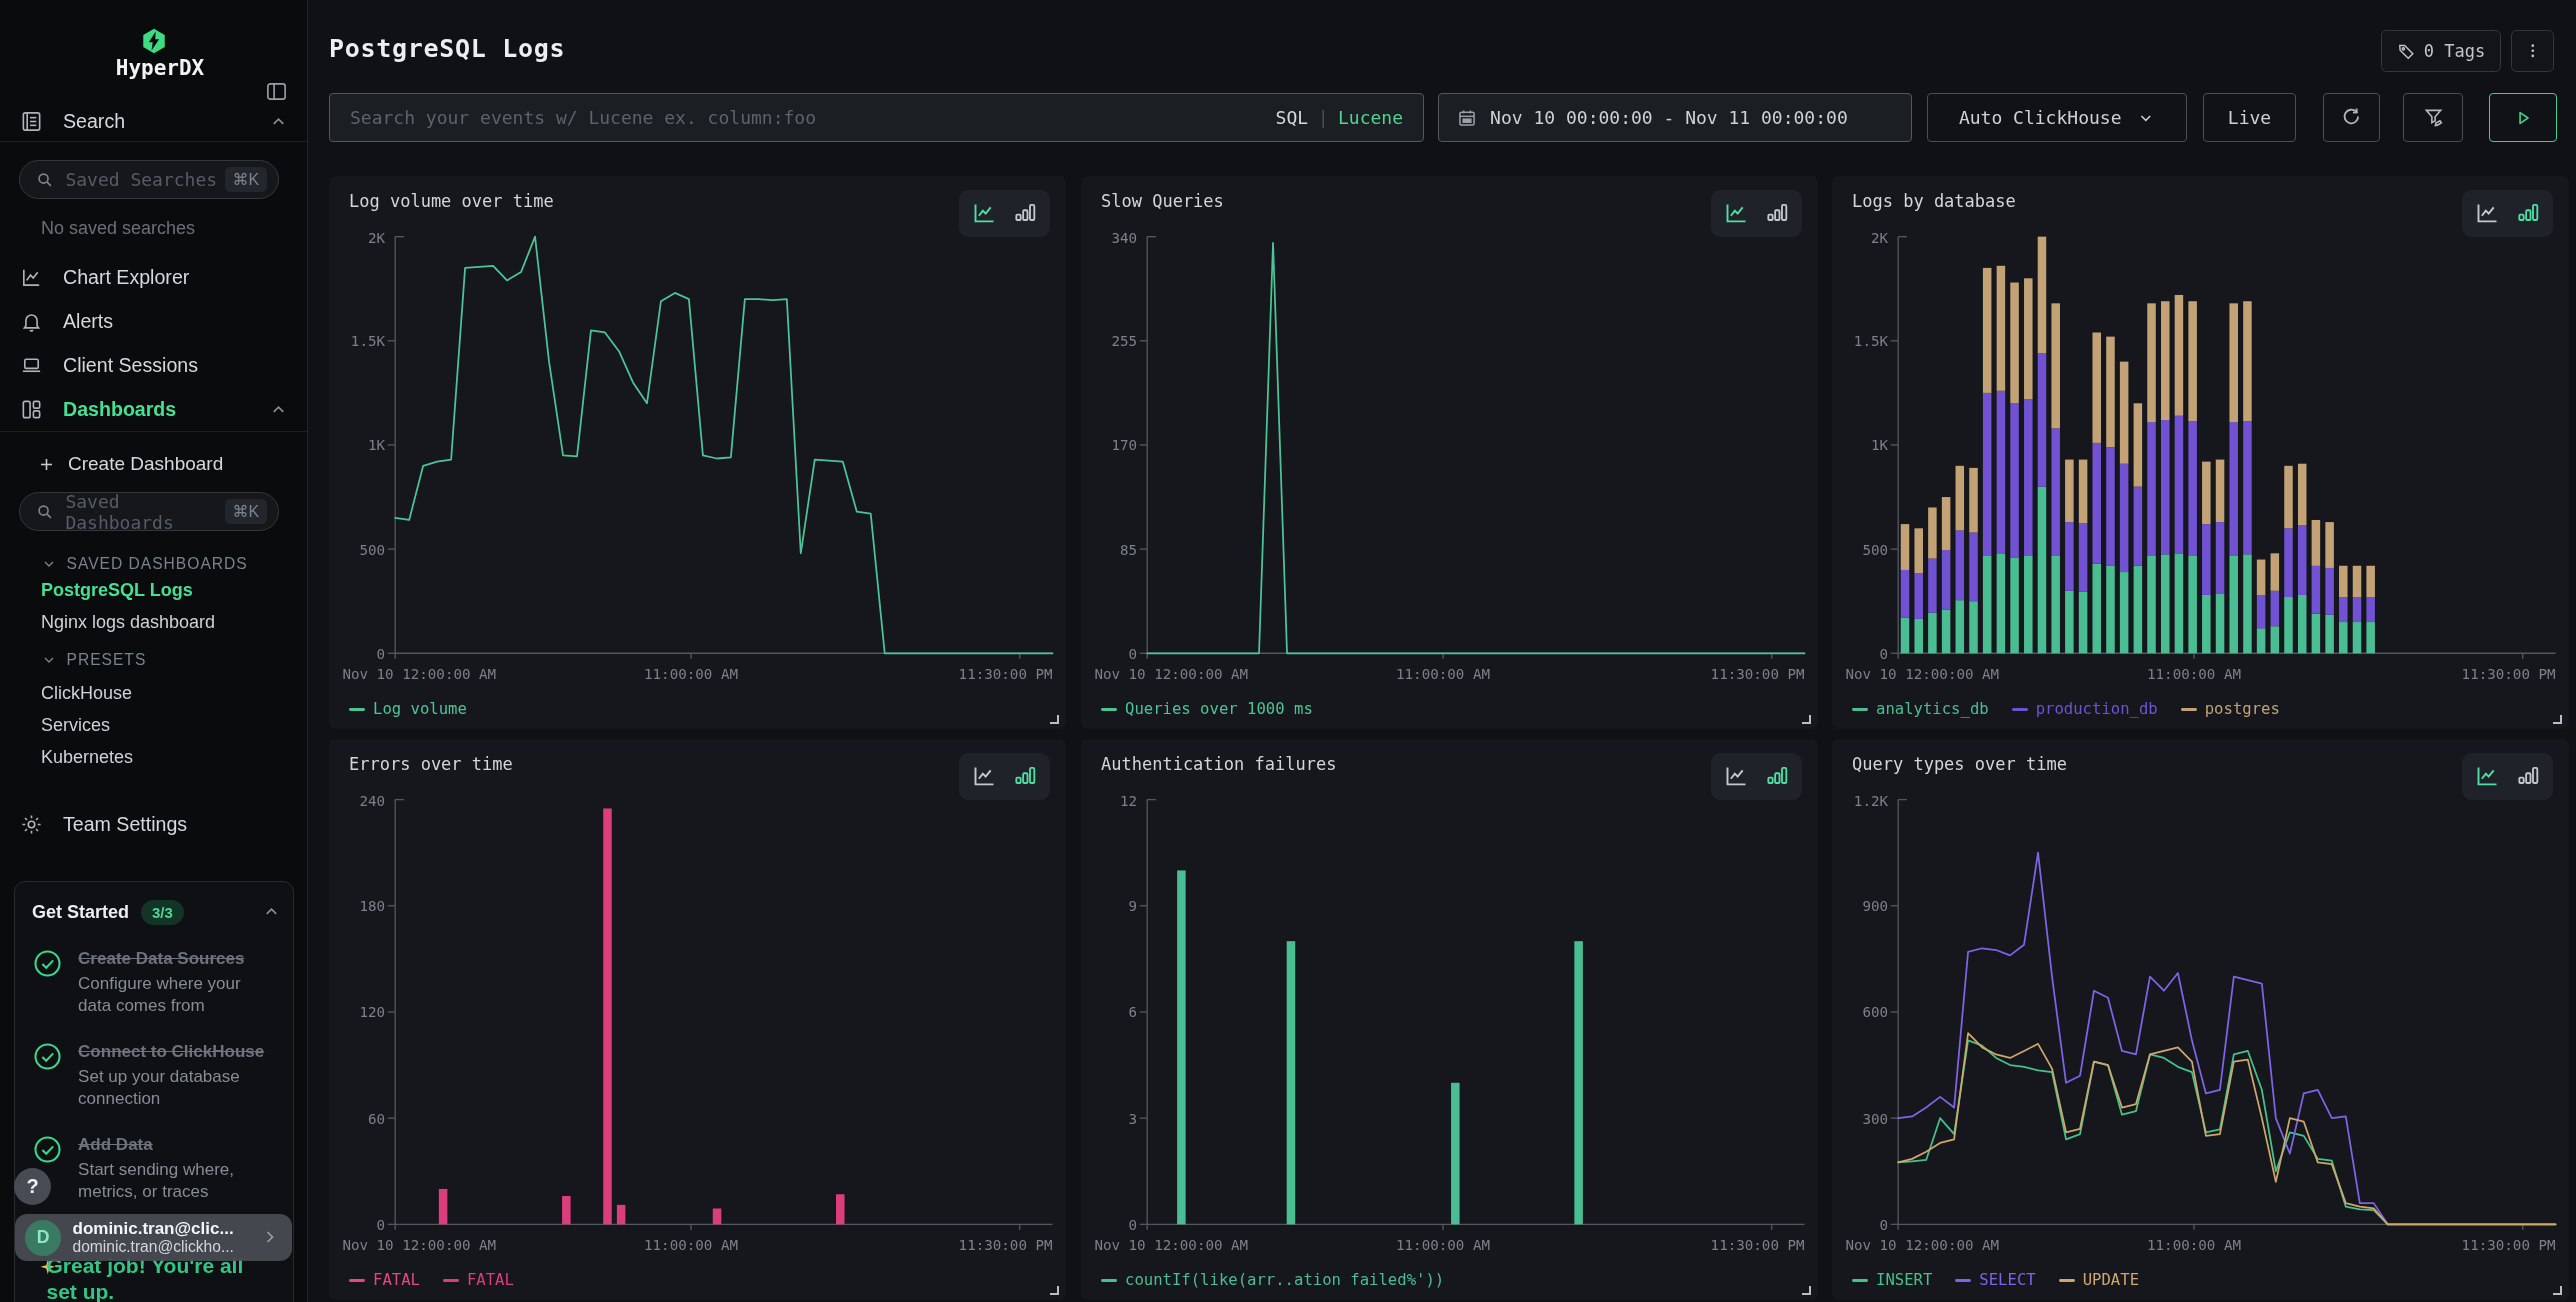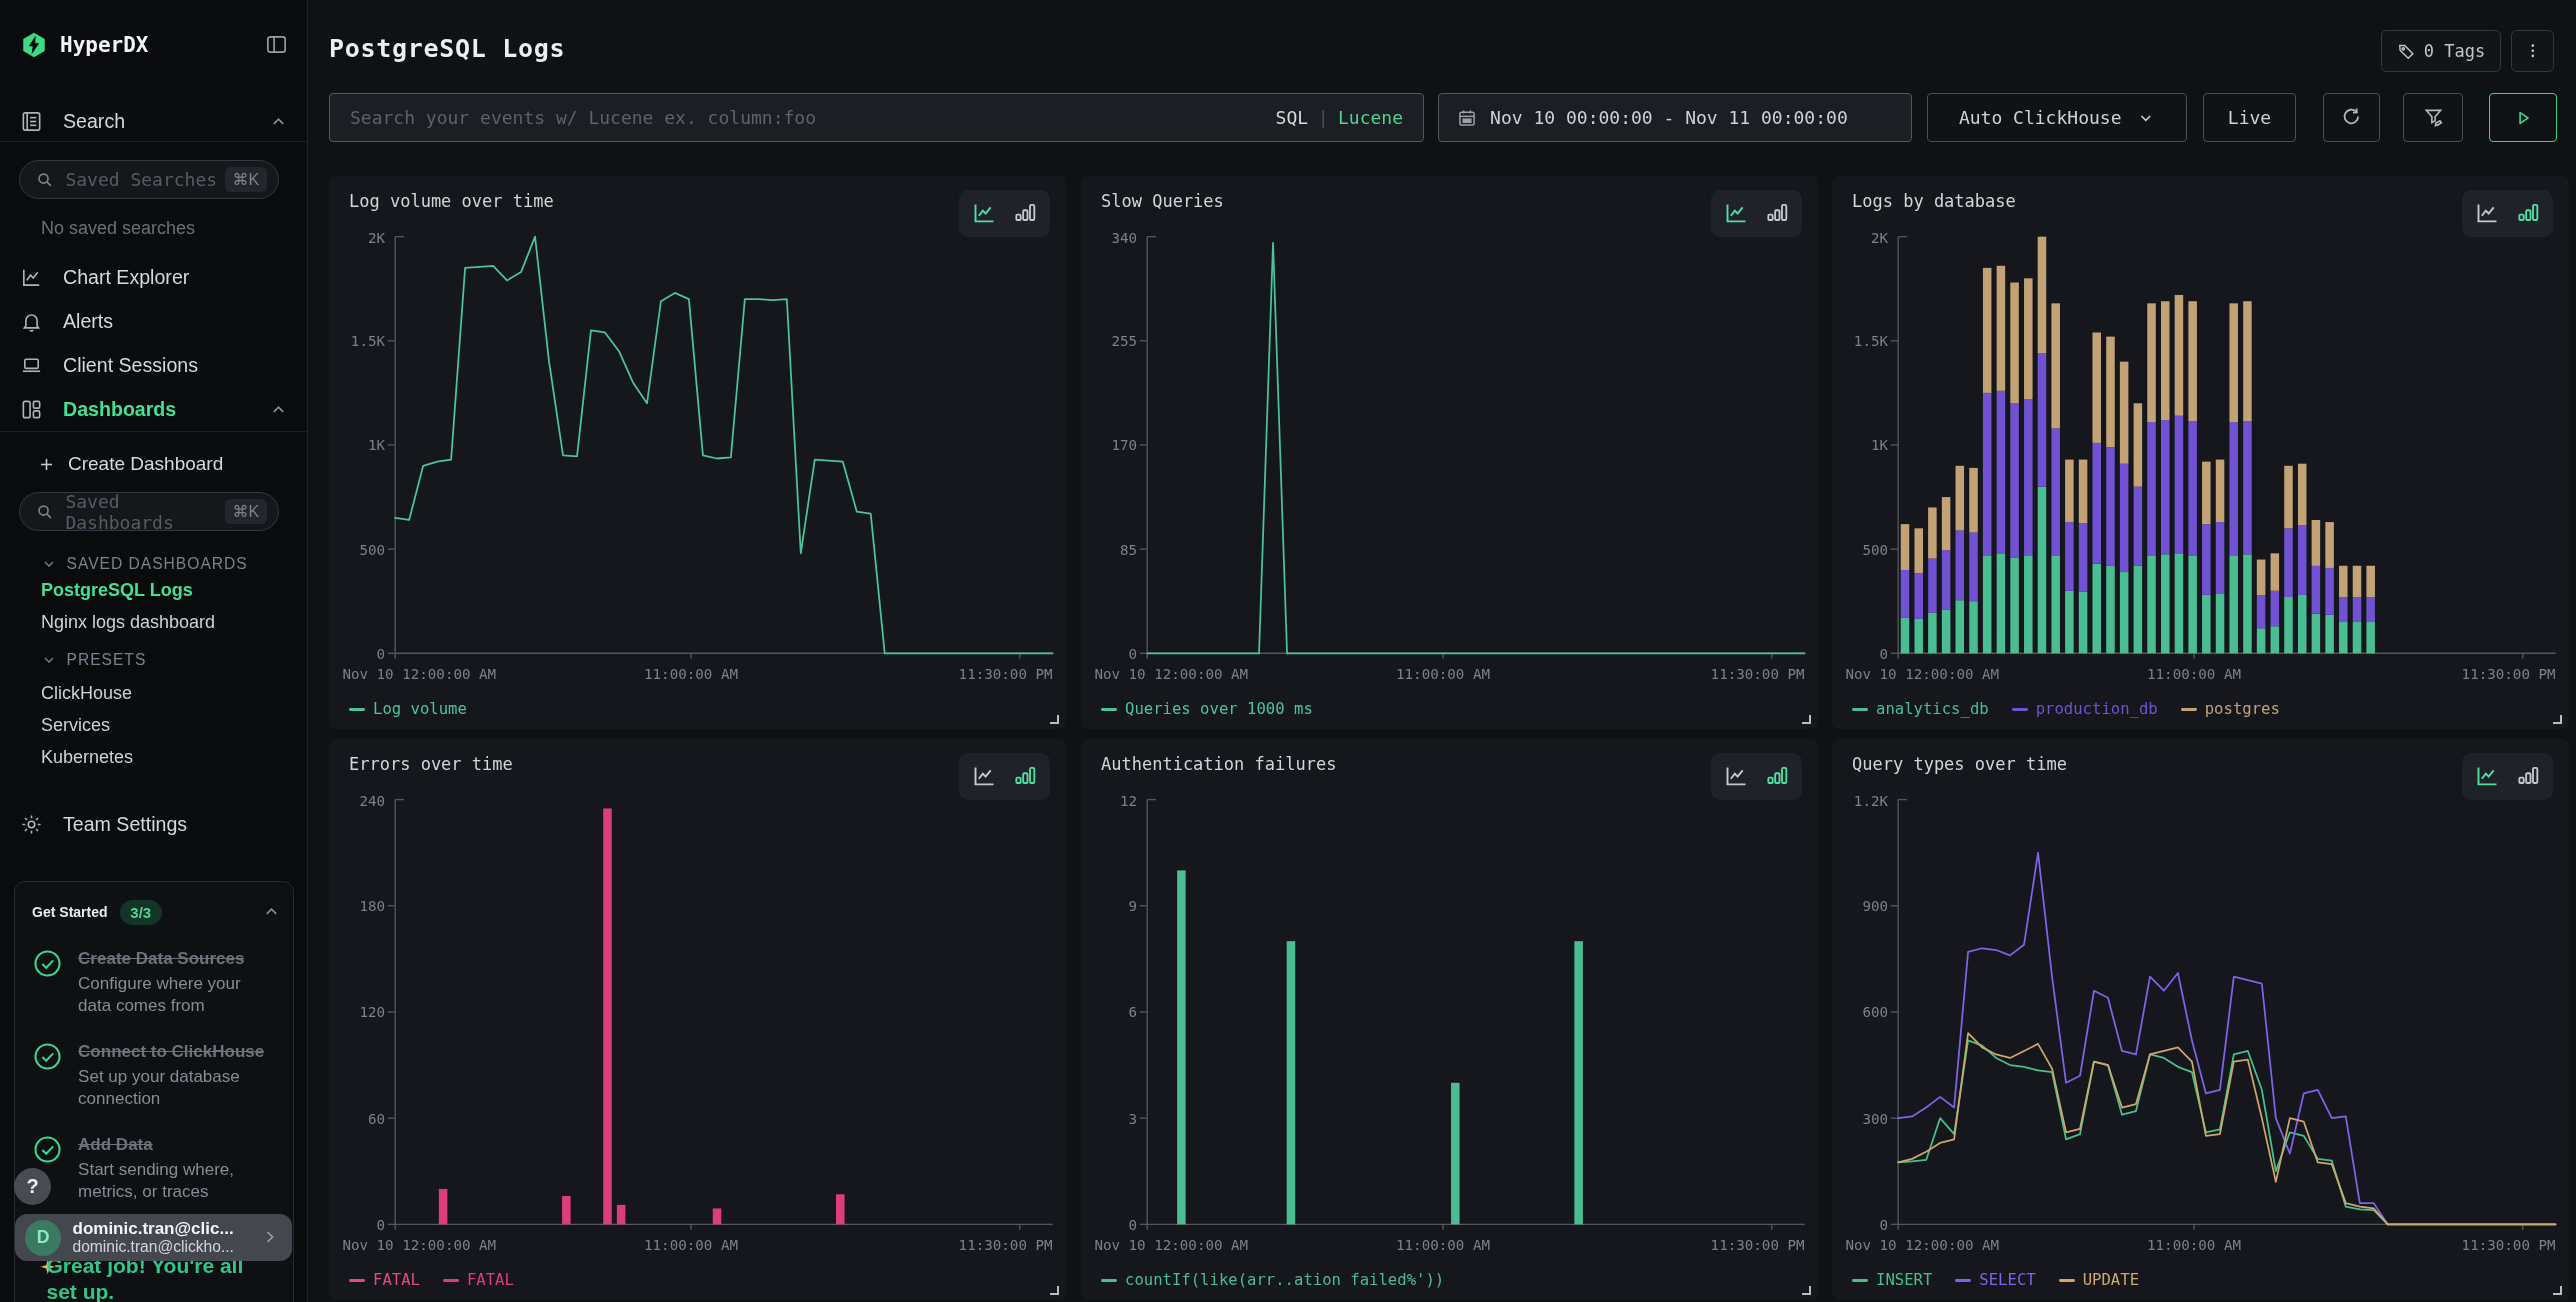--- a/index.html
+++ b/index.html
@@ -2,21 +2,21 @@
 <html style="font-size:10.8px"><head>
 <meta charset="utf-8">
 <style>
   * { margin:0; padding:0; box-sizing:border-box; }
   html,body { width:2576px; height:1303px; overflow:hidden; background:#0f1114;
     font-family:"Liberation Sans", sans-serif; color:#dfe3e8; }
 
   
   .sidebar { position:absolute; left:0; top:0; width:308px; height:1303px;
     background:#0a0b0d; border-right:0.7px solid #202328; z-index:3; }
-  .logo-row { position:absolute; top:26px; left:20px; right:19px; height:38px; display:flex; align-items:center; }
+  .logo-row { position:absolute; top:26px; left:20px; right:19px; height:38px; display:flex; align-items:center;flex-direction:column; }
   .logo-text { font-family:"DejaVu Sans Mono", monospace; font-weight:bold; font-size:21px; color:#f2f4f6; margin-left:12px; }
   .collapse-btn { margin-left:auto; color:#9aa0a8; cursor:pointer; }
   .srow { position:absolute; left:20px; right:19px; height:30px; display:flex; align-items:center; gap:20px;
     font-size:19.6px; color:#d5d9de; cursor:pointer; }
   .srow .nav-ic { color:#aeb4bc; display:flex; }
   .srow .chev { margin-left:auto; color:#8a9099; display:flex; }
   .sdivider { position:absolute; left:0; right:0; height:0.7px; background:#1d2025; }
   .spill { position:absolute; left:19px; right:28px; height:39px; border:1.4px solid #33373e; border-radius:19.6px;
     background:#15171b; display:flex; align-items:center; padding:0 10.8px 0 15px; cursor:text; }
   .spill .ph { font-family:"DejaVu Sans Mono", monospace; font-size:18px; color:#565c66; margin-left:10.8px; }
@@ -24,21 +24,21 @@
     font-family:"Liberation Sans", sans-serif; }
   .dim-note { position:absolute; left:41px; font-size:18px; color:#6a7079; }
   .sec-hdr { position:absolute; left:41px; right:19px; display:flex; align-items:center; gap:9.5px;
     font-size:15.6px; letter-spacing:1px; color:#79828f; cursor:pointer; }
   .slist-item { position:absolute; left:41px; font-size:18px; color:#ced2d7; cursor:pointer; }
   .green-txt { color:#45e093 !important; font-weight:bold; }
 
   .gs-card { position:absolute; left:13.5px; right:13px; top:881px; height:446px;
     border:1.4px solid #272a30; border-radius:10.8px; background:#0e1013; padding:17.6px 12px 0 17.6px; }
   .gs-head { display:flex; align-items:center; gap:12px; }
-  .gs-title { font-size:14px; font-weight:bold; color:#eceef1; }
+  .gs-title { font-size:18px; font-weight:bold; color:#eceef1; }
   .gs-badge { background:#123527; color:#4fd692; font-size:15px; font-weight:bold; border-radius:676px; padding:4px 10.8px; }
   .gs-chev { margin-left:auto; color:#8a9099; }
   .gs-item { display:flex; gap:15px; margin-top:23px; }
   .gs-check { flex:0 0 31px; height:31px; color:#3dd68c; }
   .gs-body { padding-right:4px; }
   .gs-item-title { font-size:17px; font-weight:bold; color:#6d737c; text-decoration:line-through; line-height:1.32; }
   .gs-item-desc { font-size:17px; color:#868c95; line-height:1.32; margin-top:2.7px; }
   .congrats { position:absolute; left:32px; top:371px; width:230px; font-size:21px; font-weight:bold;
     color:#34c586; line-height:1.24; z-index:1; }
   .sparkle { position:absolute; left:24px; top:376px; color:#d8c15a; z-index:1; }

